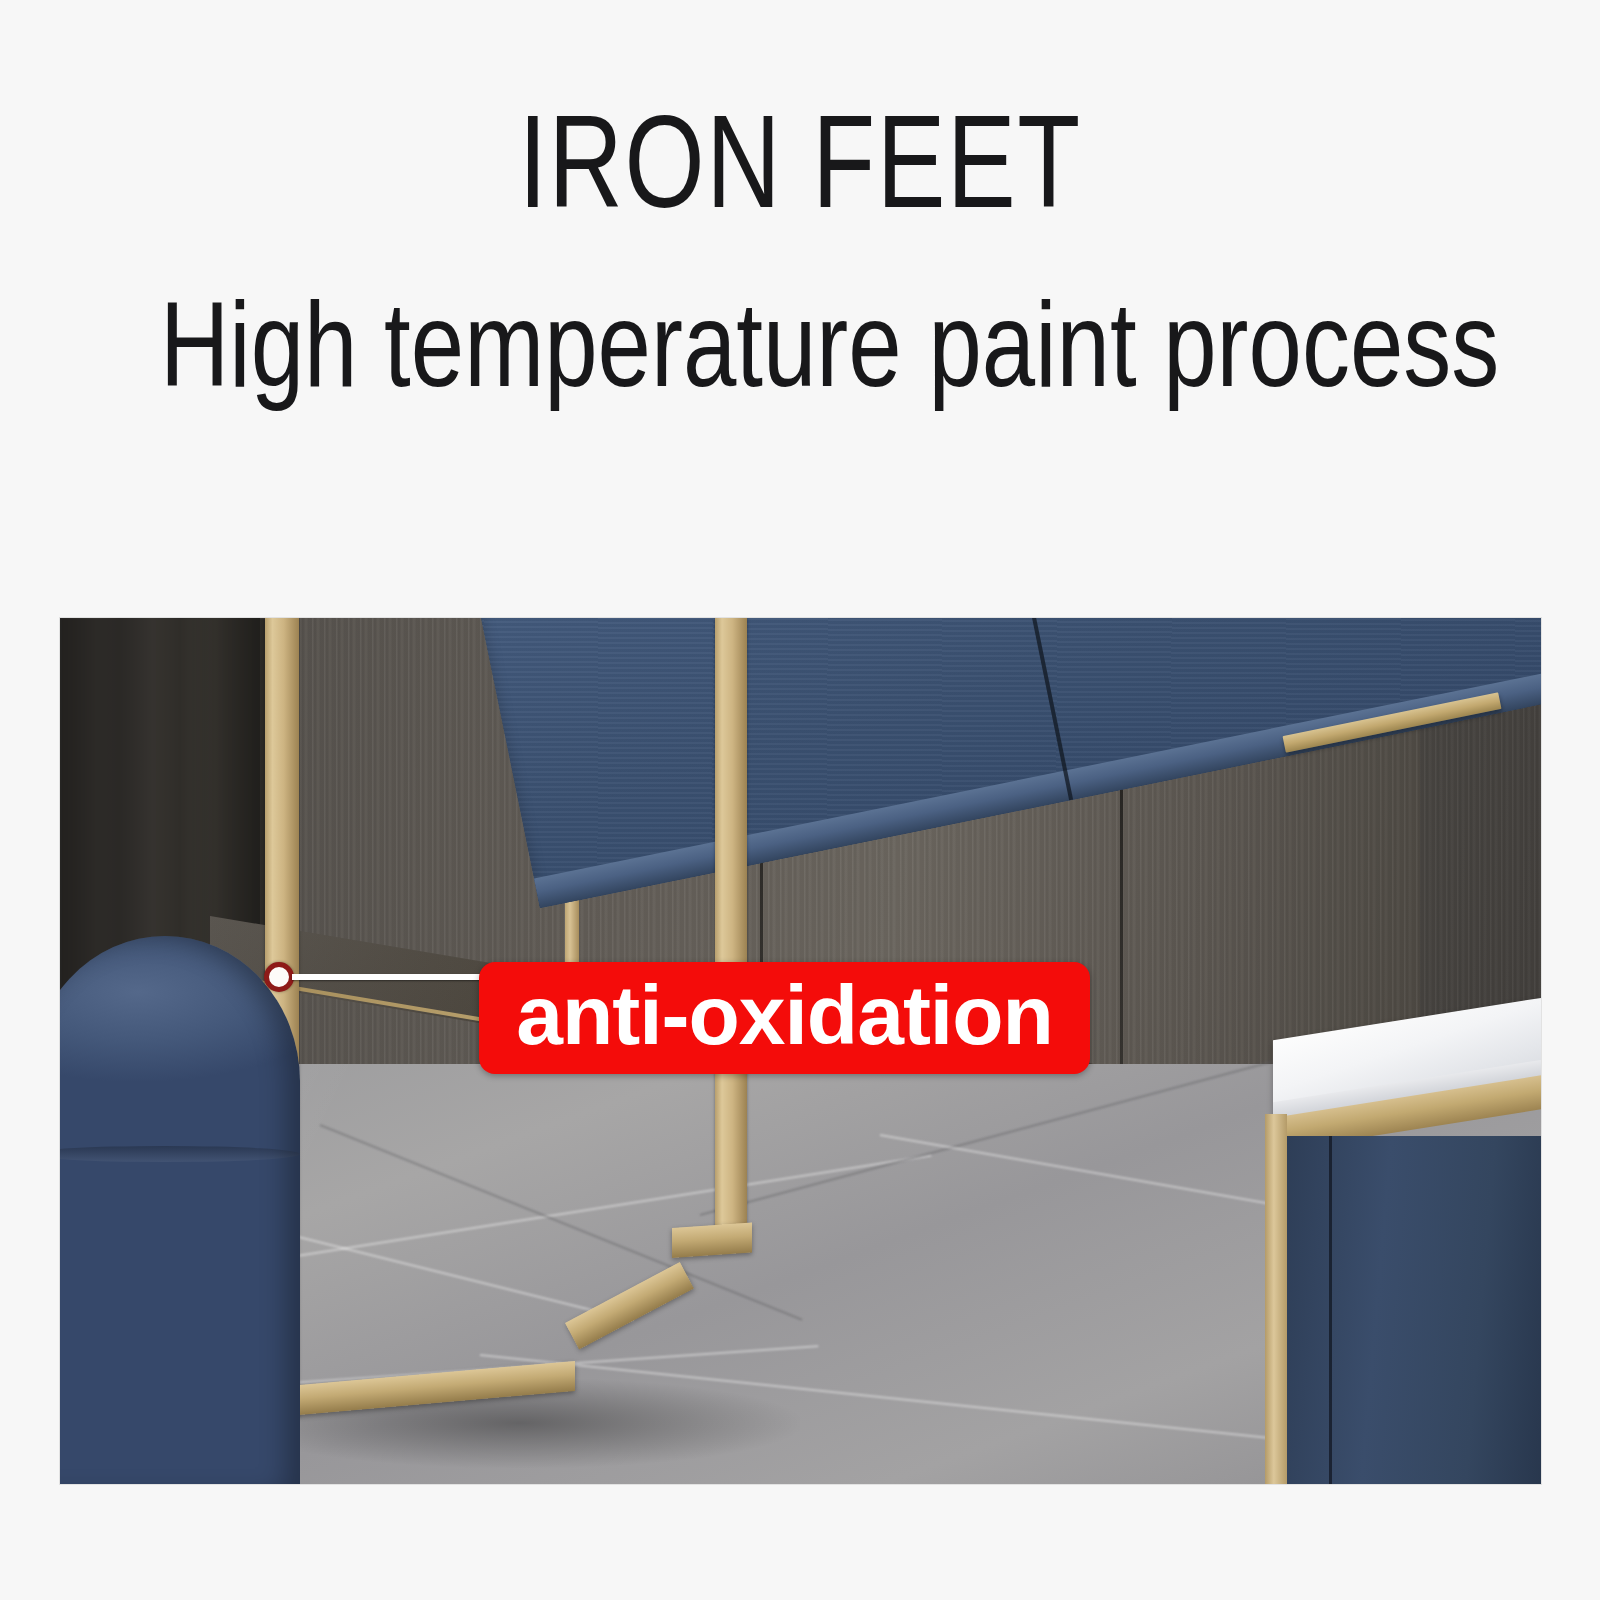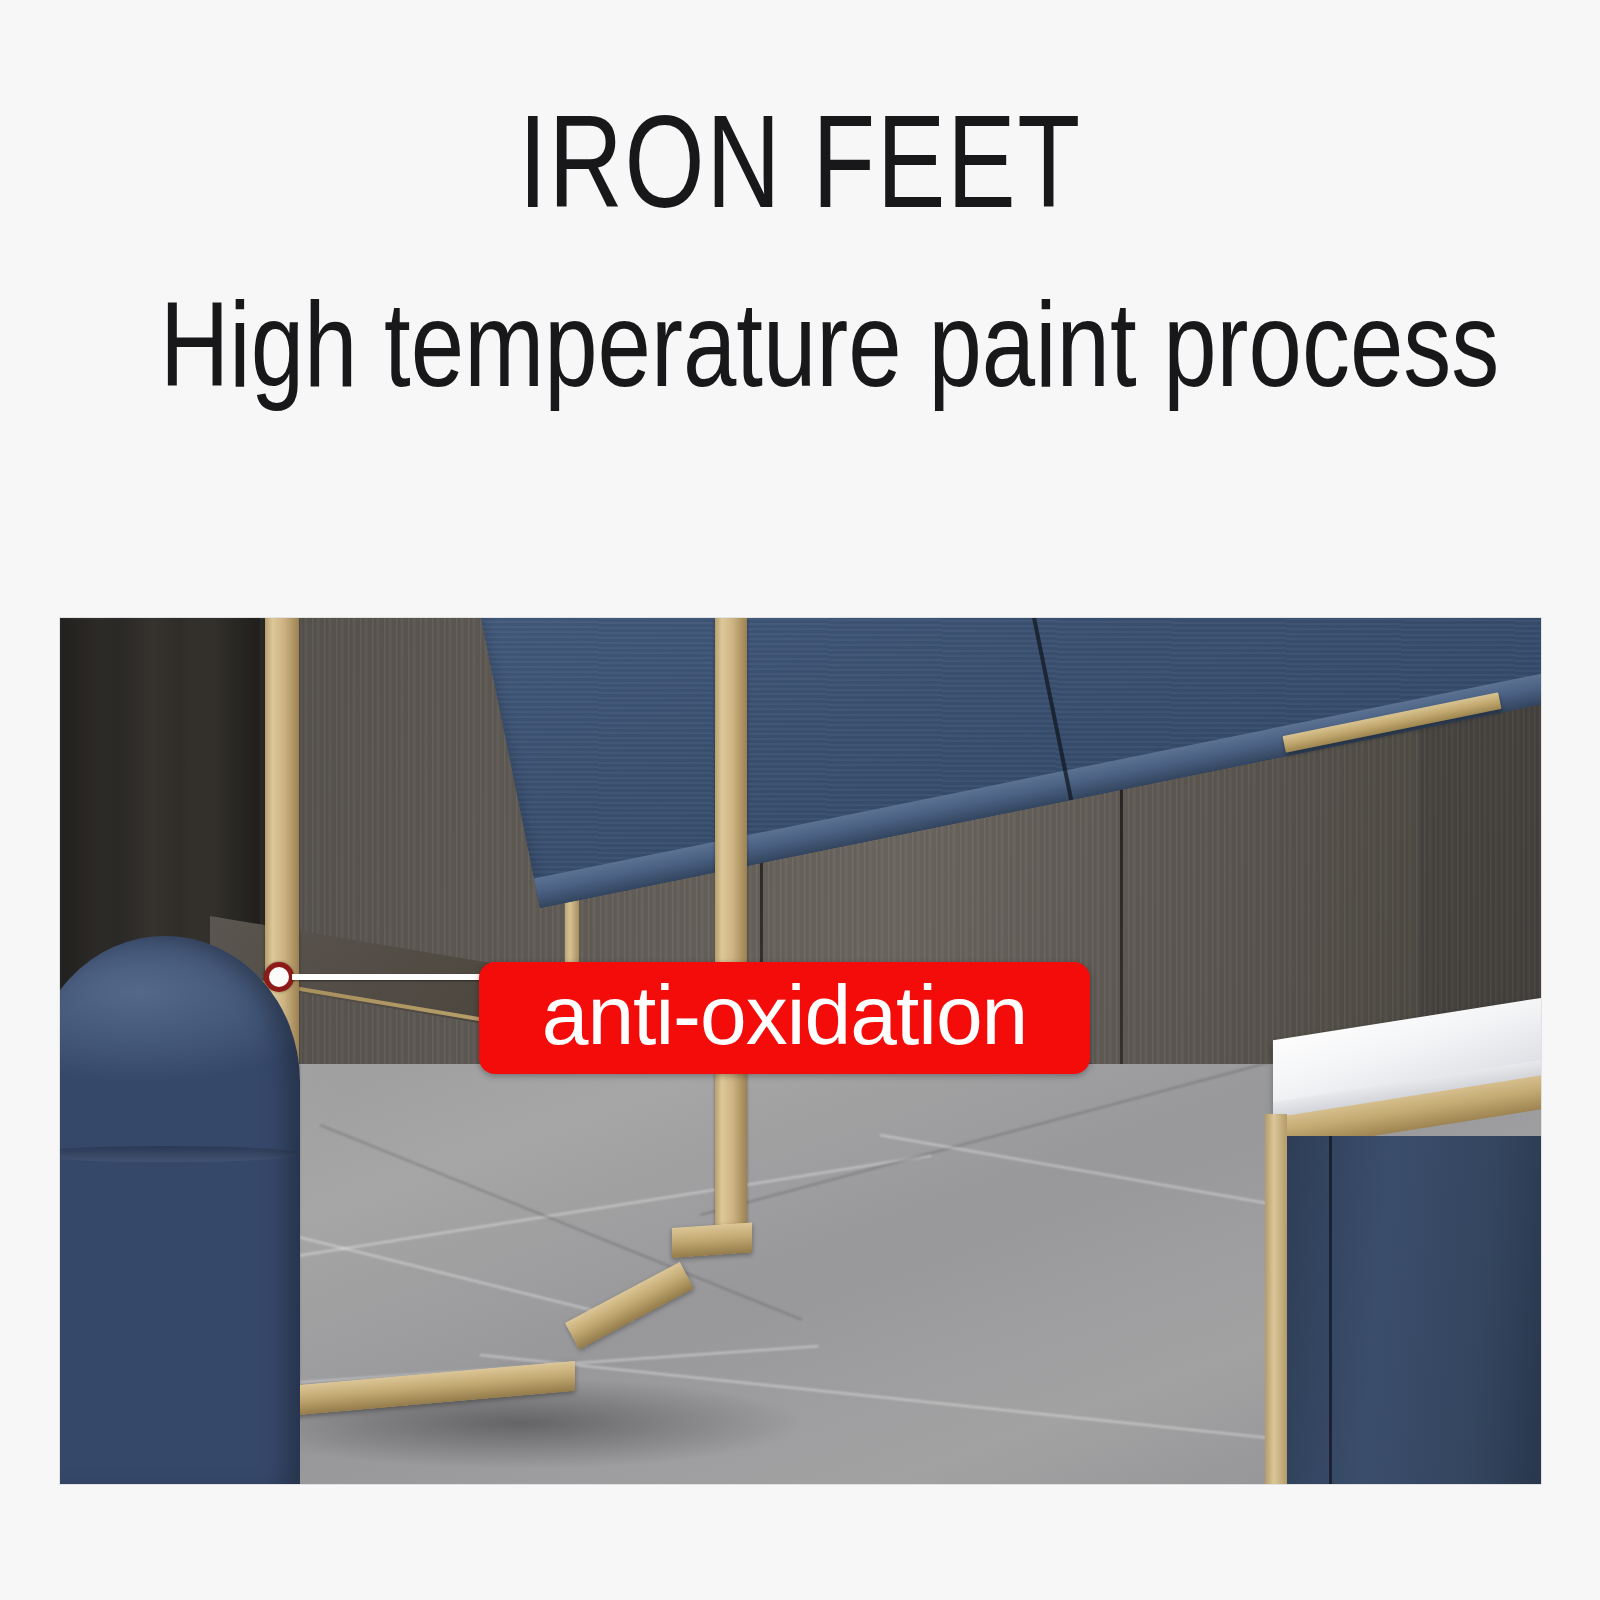--- a/index.html
+++ b/index.html
@@ -358,21 +358,21 @@
     border-radius: 16px;
     display: flex;
     align-items: center;
     justify-content: center;
     box-shadow: 0 2px 6px rgba(0,0,0,0.3);
   }
   .badge-text {
     color: #ffffff;
     font-size: 84px;
     line-height: 84px;
-    font-weight: normal;
+    font-weight: bold;
     letter-spacing: -1px;
     white-space: nowrap;
     transform: translateY(-3px);
   }
 </style>
 </head>
 <body>
 
 <div class="heading-block">
   <div class="title">IRON FEET</div>

